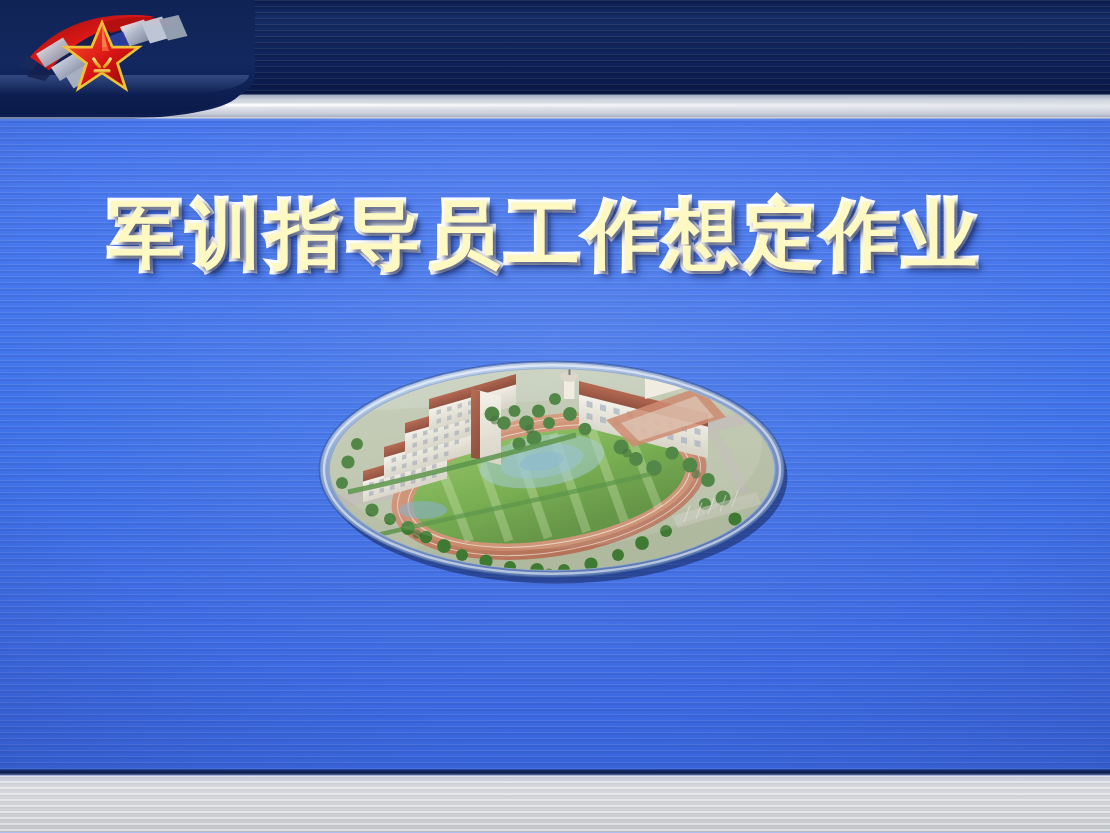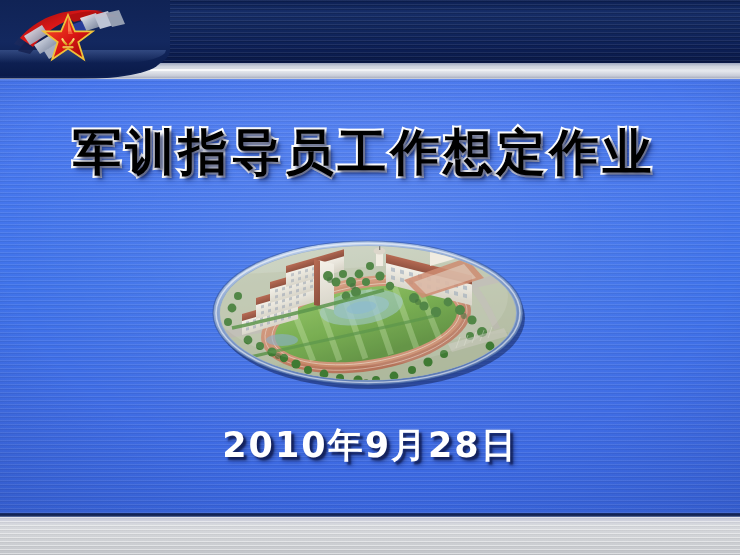--- a/index.html
+++ b/index.html
@@ -89,28 +89,27 @@
   .emblem svg{display:block;width:126px;height:62px;}
 
   
   .title{
     position:absolute;left:0;top:128px;width:728px;
     text-align:center;
     font-size:49px;
     font-weight:bold;
     letter-spacing:4px;
     line-height:1.18;
-    color:#000000;
+    color:#fef9c3;
     -webkit-text-stroke:4px #ffffff;
     paint-order:stroke fill;
     text-shadow:
        3px 3px 3px rgba(10,20,70,0.55),
        4px 4px 6px rgba(10,20,70,0.35);
     white-space:nowrap;
-    font-family:Liberation Mono, monospace;
   }
 
   
   .picture-wrap{
     position:absolute;left:208px;top:236px;width:320px;height:158px;
   }
   .picture-wrap svg{display:block;width:320px;height:158px;}
 
   
   .date{
@@ -492,18 +491,17 @@
         <ellipse cx="74" cy="104" rx="16" ry="6" fill="#7fa9c4" opacity="0.6"></ellipse>
 
         <ellipse cx="150" cy="60" rx="150" ry="70" fill="rgba(255,255,255,0.10)"></ellipse>
       </g>
 
       <ellipse cx="160" cy="77" rx="152" ry="69.5" fill="none" stroke="rgba(255,255,255,0.55)" stroke-width="1.6"></ellipse>
       <ellipse cx="160" cy="77" rx="155" ry="72" fill="none" stroke="rgba(40,70,140,0.5)" stroke-width="1.2"></ellipse>
     </svg>
   </div>
 
-  <div class="date">2010年9月28日</div>
 
   <div class="bottom-rule"></div>
   <div class="footer-band"></div>
 
 </div>
 
 </body></html>

